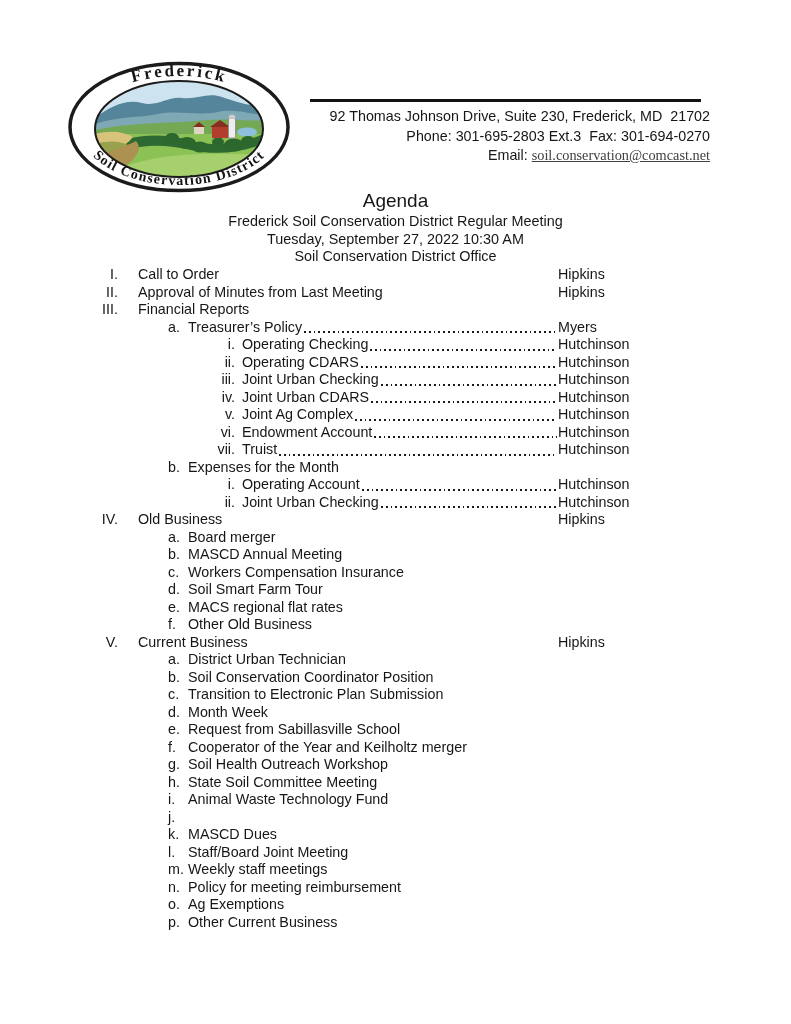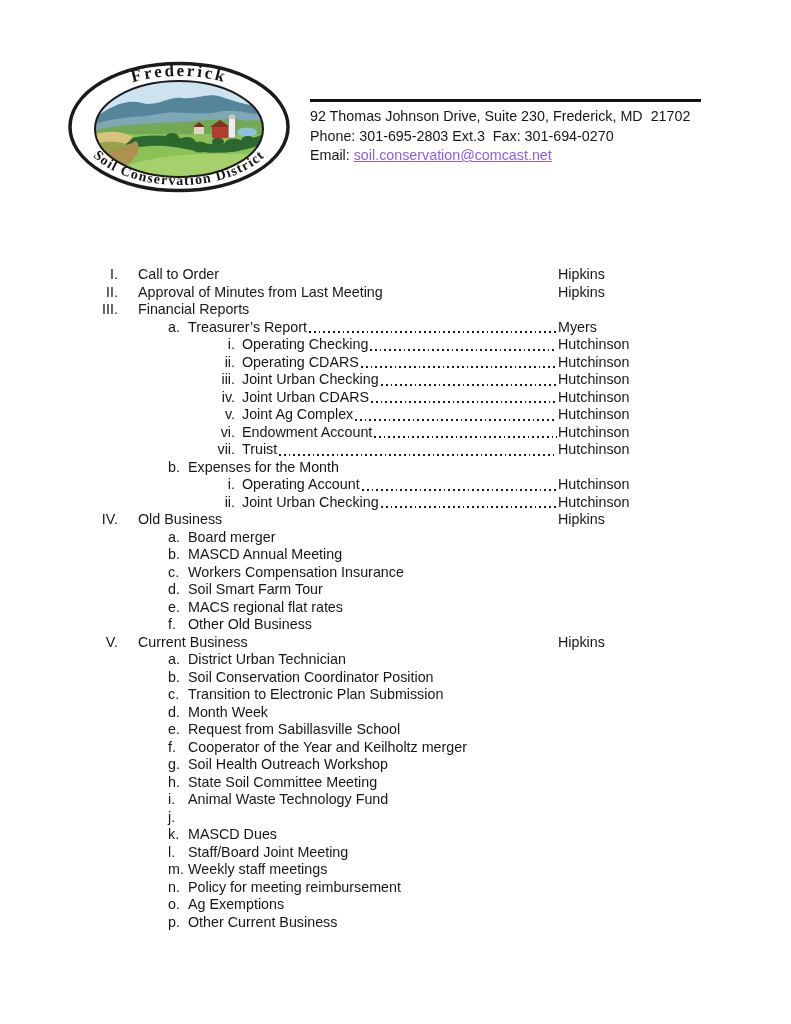--- a/index.html
+++ b/index.html
@@ -10,21 +10,21 @@
 
   
   .logo { position:absolute; left:66px; top:56px; width:226px; height:140px; }
   .logo svg { display:block; }
   .logo-top-text   { font-family:"Liberation Serif", serif; font-weight:bold; font-size:17px; letter-spacing:2.5px; fill:#151515; }
   .logo-bottom-text{ font-family:"Liberation Serif", serif; font-weight:bold; font-size:14px; letter-spacing:1.2px; fill:#151515; }
 
   
   .letterhead { position:absolute; left:310px; top:99px; width:400px; }
   .rule { border-top:3.5px solid #121212; width:391px; margin:0 0 5px 0; }
-  .addr-line { font-size:14.3px; line-height:19.6px; white-space:pre; }
+  .addr-line { font-size:14.3px; line-height:19.6px; white-space:pre;text-align:right; }
   .email-link { text-decoration:underline; cursor:pointer; }
 
   
   .title-block { position:absolute; left:0; top:189px; width:791px; text-align:center; }
   .title { font-size:19px; line-height:24px; }
   .sub   { font-size:14.4px; line-height:17.6px; white-space:pre; }
 
   
   .agenda { position:absolute; left:85px; top:266px; width:615px; font-size:14.3px; }
   .row   { display:flex; align-items:baseline; line-height:17.5px; height:17.5px; }
@@ -90,23 +90,31 @@
       <text class="logo-bottom-text">
         <textPath href="#botArc" startOffset="50%" text-anchor="middle">Soil Conservation District</textPath>
       </text>
     </svg>
   </div>
 
   <div class="letterhead">
     <div class="rule"></div>
     <div class="addr-line">92 Thomas Johnson Drive, Suite 230, Frederick, MD  21702</div>
     <div class="addr-line">Phone: 301-695-2803 Ext.3  Fax: 301-694-0270</div>
-    <div class="addr-line"><span>Email: </span><a class="email-link" href="#" style="color: #8b5cf6;">soil.conservation@comcast.net</a></div>
+    <div class="addr-line"><span>Email: </span><a class="email-link" href="#" style="color: #404040; font-family: Liberation Serif, serif;">soil.conservation@comcast.net</a></div>
   </div>
 
+  <div class="title-block">
+    <div class="title">Agenda</div>
+    <div>
+        <div class="sub">Frederick Soil Conservation District Regular Meeting</div>
+        <div class="sub">Tuesday, September 27, 2022 10:30 AM</div>
+        <div class="sub">Soil Conservation District Office</div>
+      </div>
+  </div>
 
   <div class="agenda">
       <div class="row lvl1">
         <span class="marker">I.</span>
         <span class="label">Call to Order</span>
         <span class="leader"></span>
         <span class="name">Hipkins</span>
       </div>
       <div class="row lvl1">
         <span class="marker">II.</span>
@@ -115,21 +123,21 @@
         <span class="name">Hipkins</span>
       </div>
       <div class="row lvl1">
         <span class="marker">III.</span>
         <span class="label">Financial Reports</span>
         <span class="leader"></span>
         <span class="name"></span>
       </div>
       <div class="row lvl2">
         <span class="marker">a.</span>
-        <span class="label">Treasurer’s Report</span>
+        <span class="label">Treasurer’s Policy</span>
         <span class="leader dots"></span>
         <span class="name">Myers</span>
       </div>
       <div class="row lvl3">
         <span class="marker">i.</span>
         <span class="label">Operating Checking</span>
         <span class="leader dots"></span>
         <span class="name">Hutchinson</span>
       </div>
       <div class="row lvl3">

